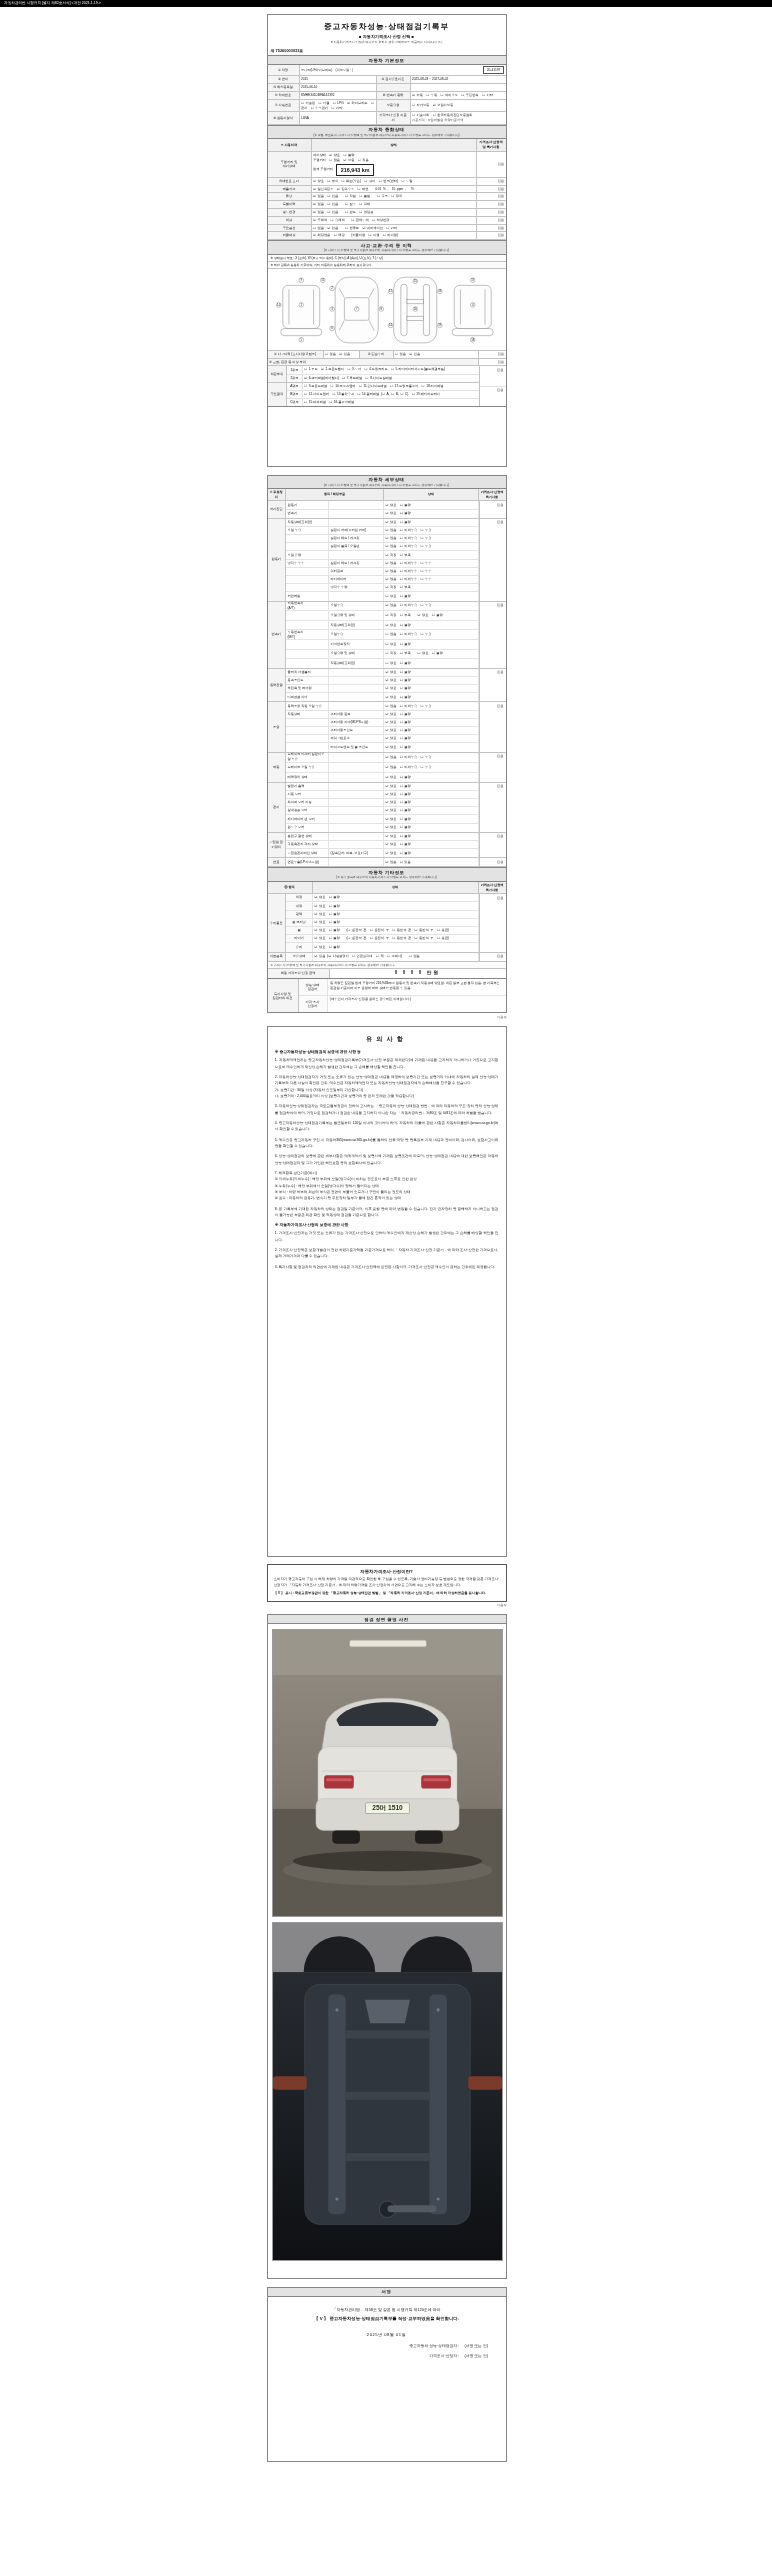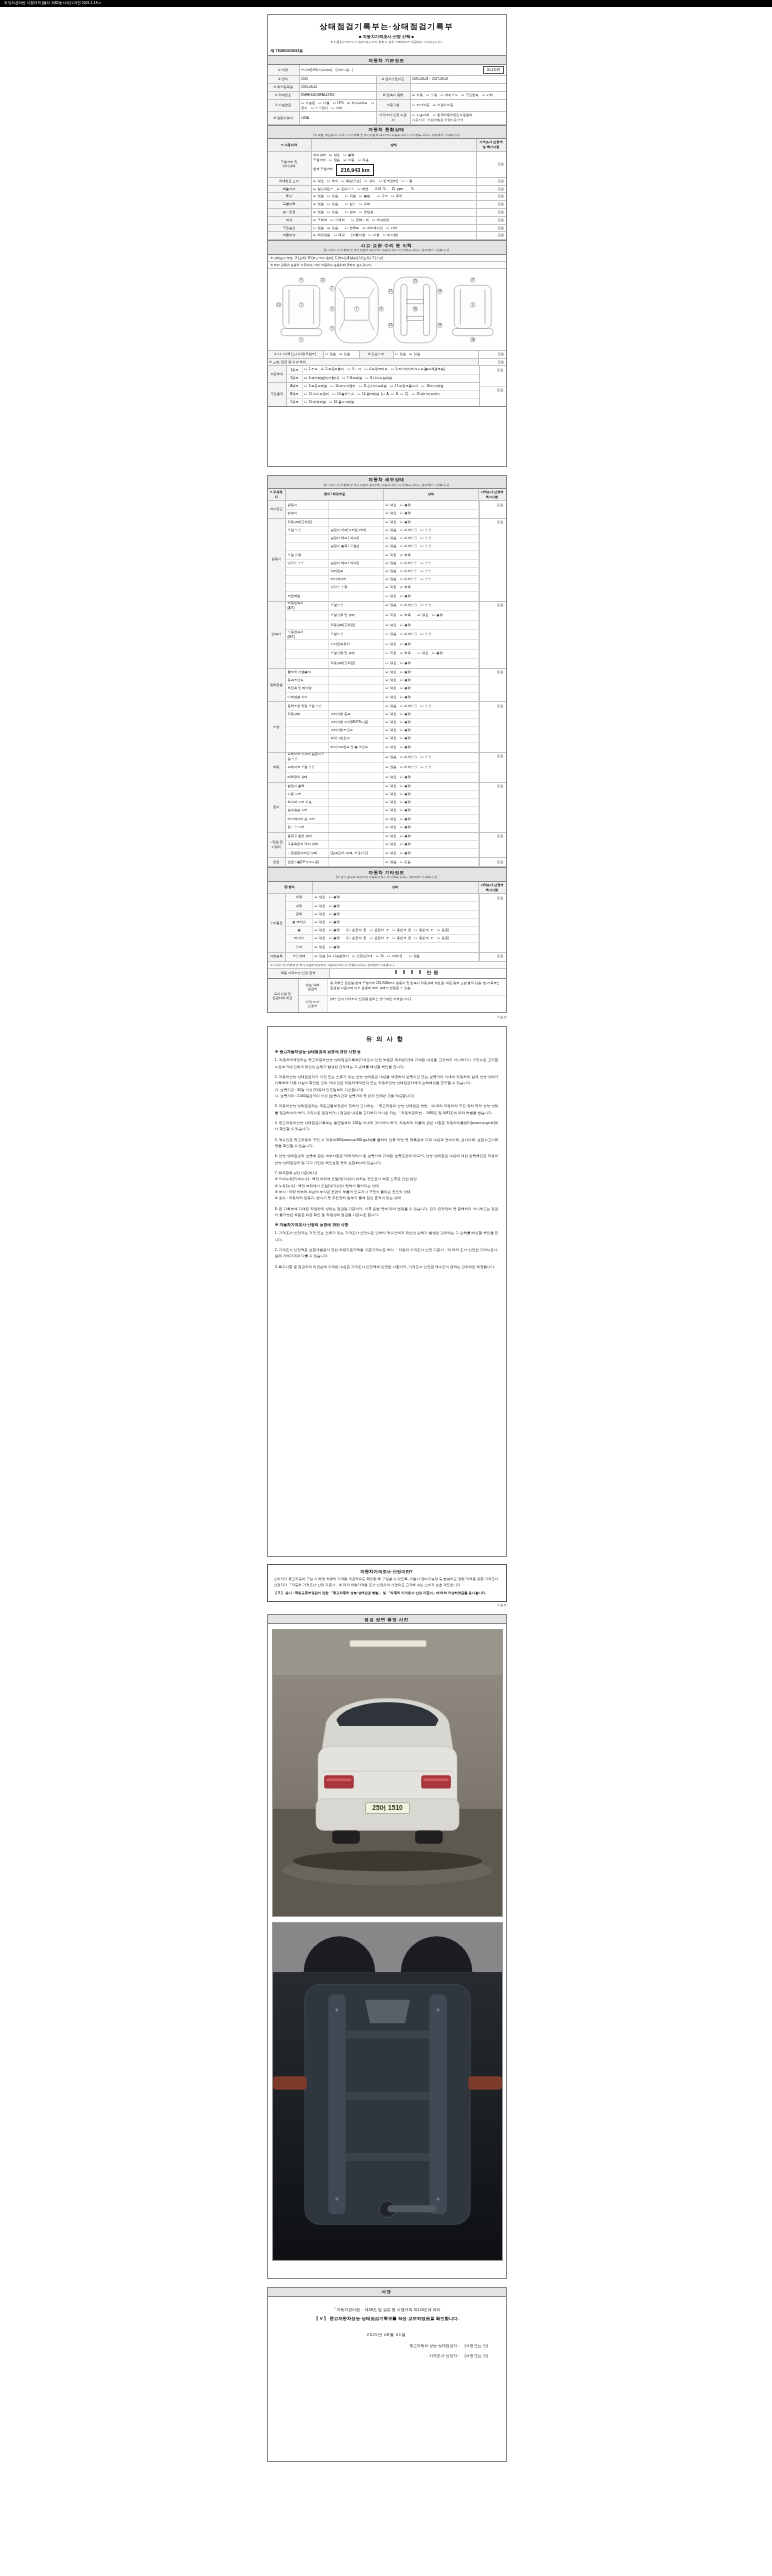--- a/index.html
+++ b/index.html
@@ -99,21 +99,21 @@
 <body>
 
 <div class="topbar">
   <span>자동차관리법 시행규칙 [별지 제82호서식] &lt;개정 2021.1.19.&gt;</span>
 </div>
 
 <div class="sheet">
 
   <div class="box" style="min-height:453px;">
     <div class="hdr">
-      <div class="title">상태점검기록부는·상태점검기록부</div>
+      <div class="title">중고자동차성능·상태점검기록부</div>
       <div class="subtitle">■ 자동차가격조사·산정 선택 ■</div>
       <div class="hnote">※ 자동차가격조사·산정은 매수인이 원하는 경우 선택적으로 제공되는 서비스입니다.</div>
     </div>
     <div class="docno">제 75260003033호</div>
 
     <div class="sec-bar">
       <div class="t">자동차 기본정보</div>
     </div>
 
     <div class="row">

